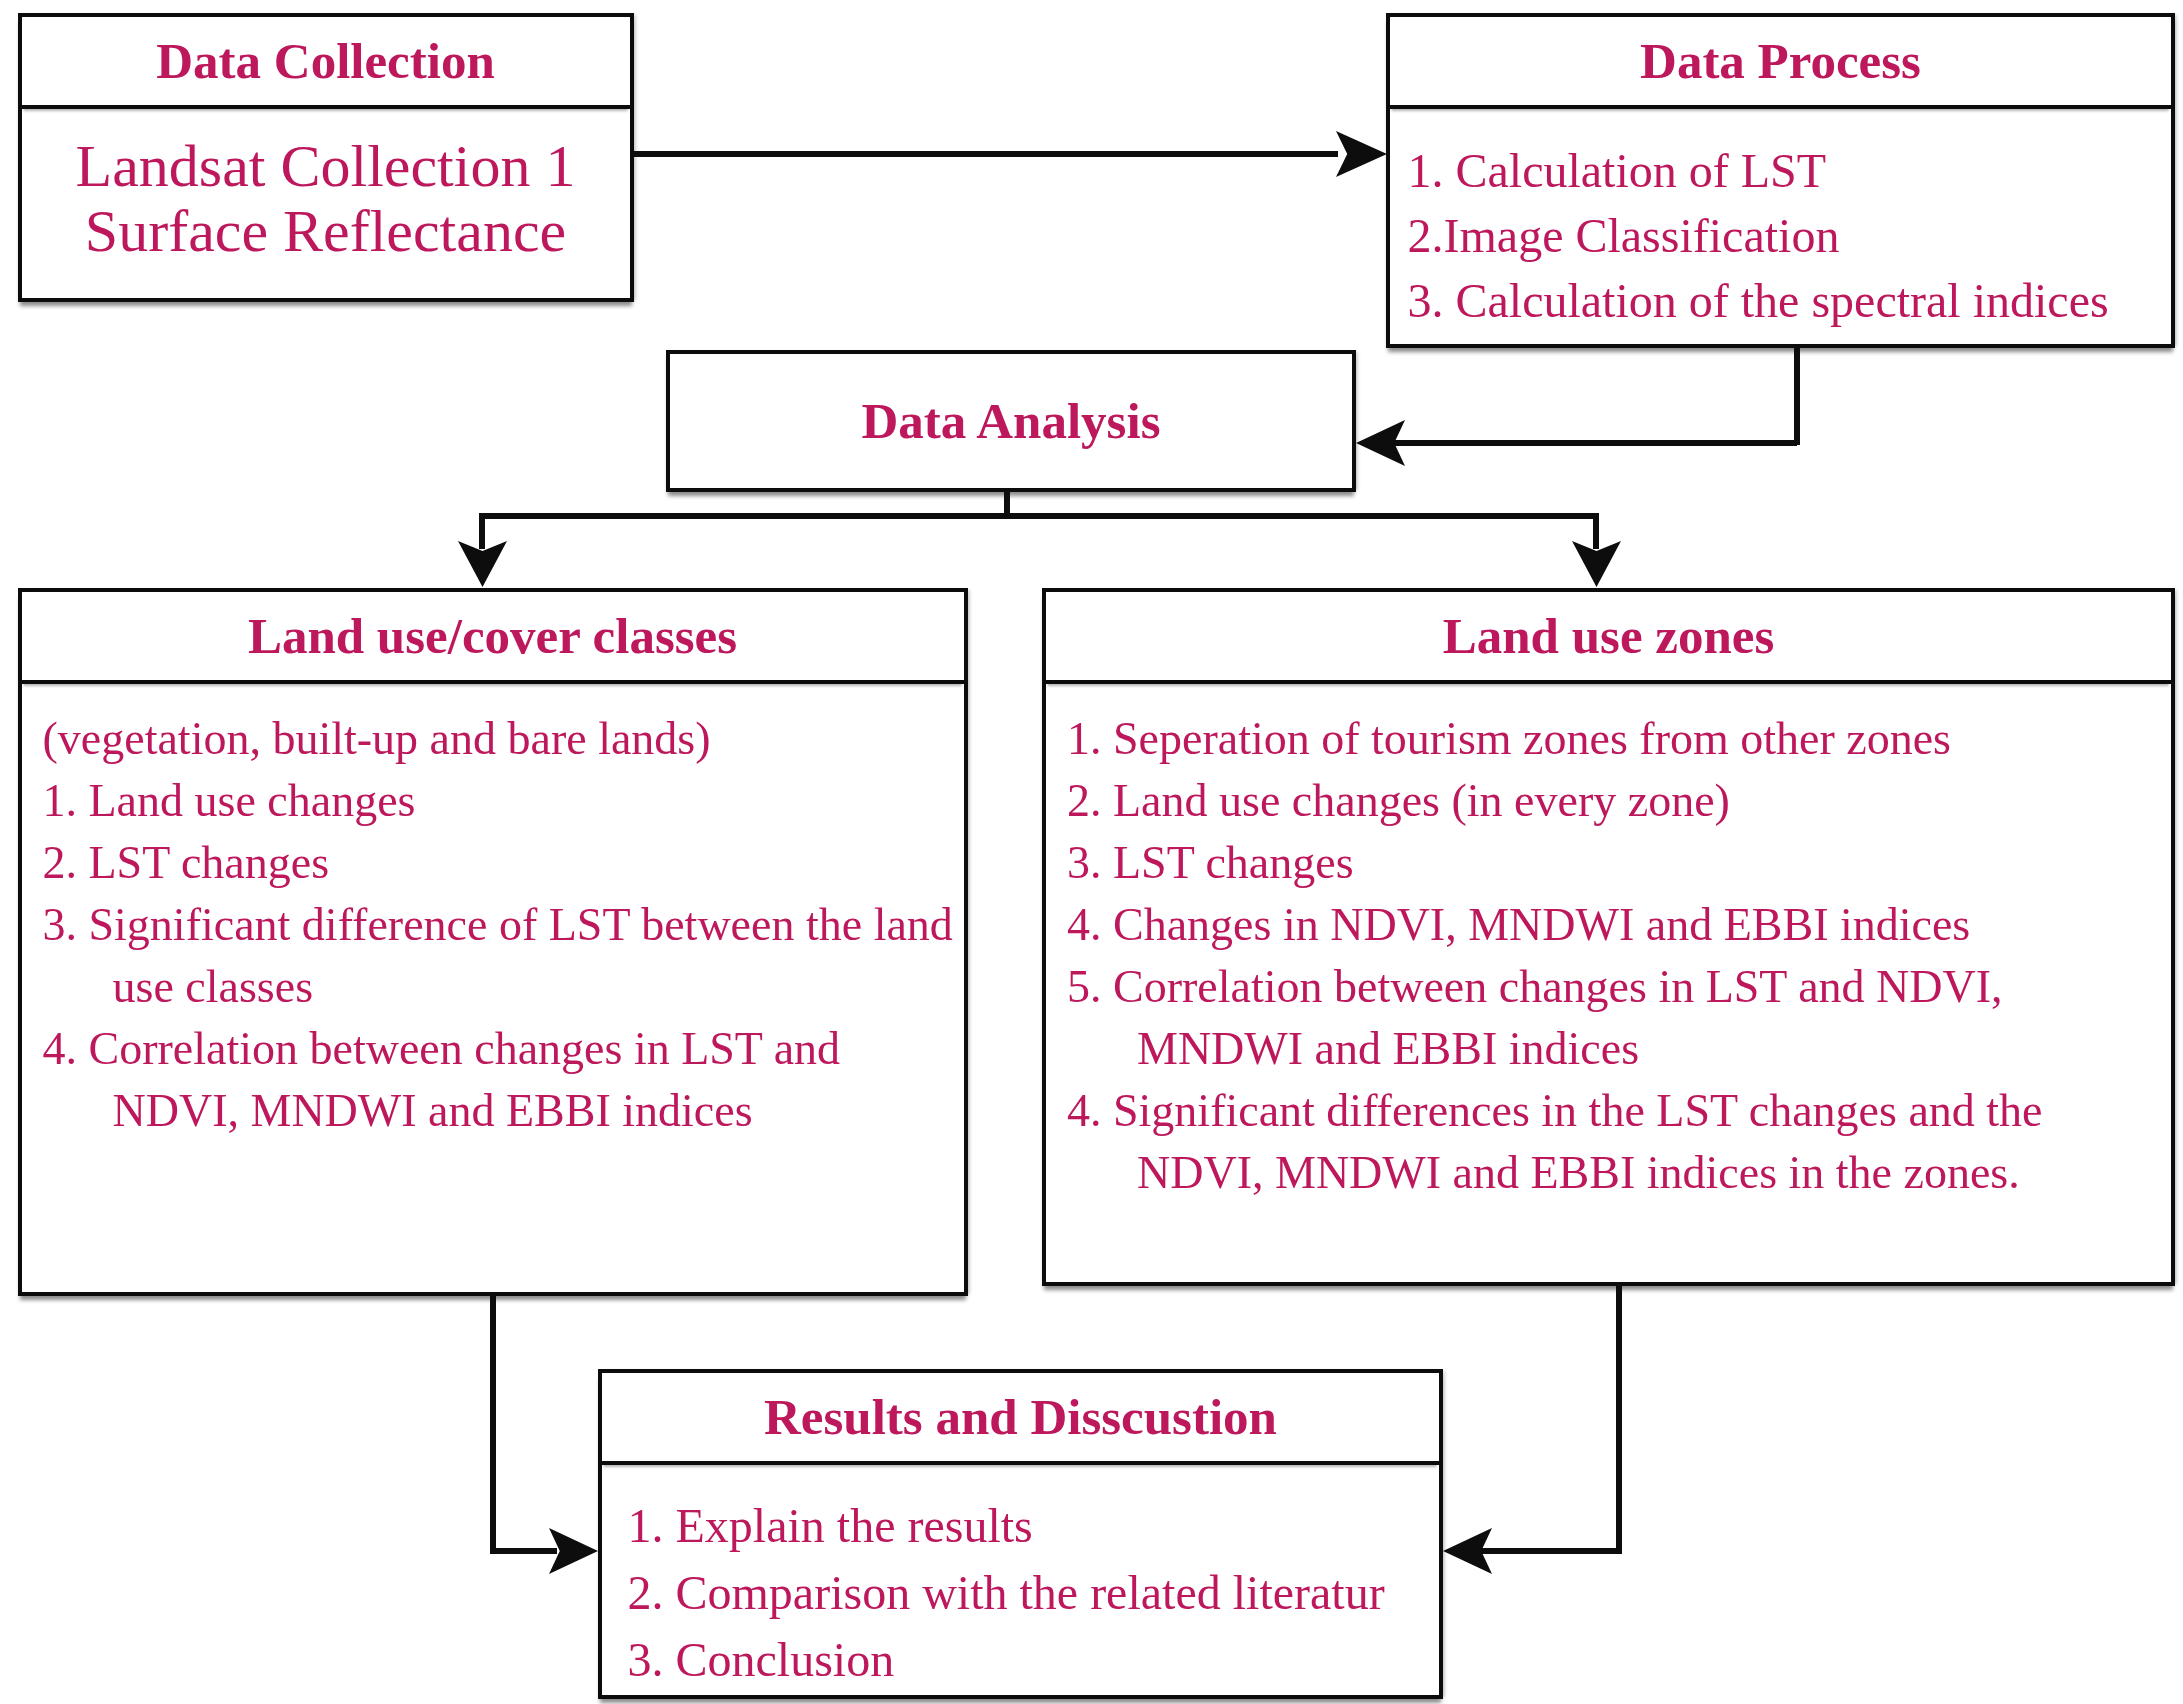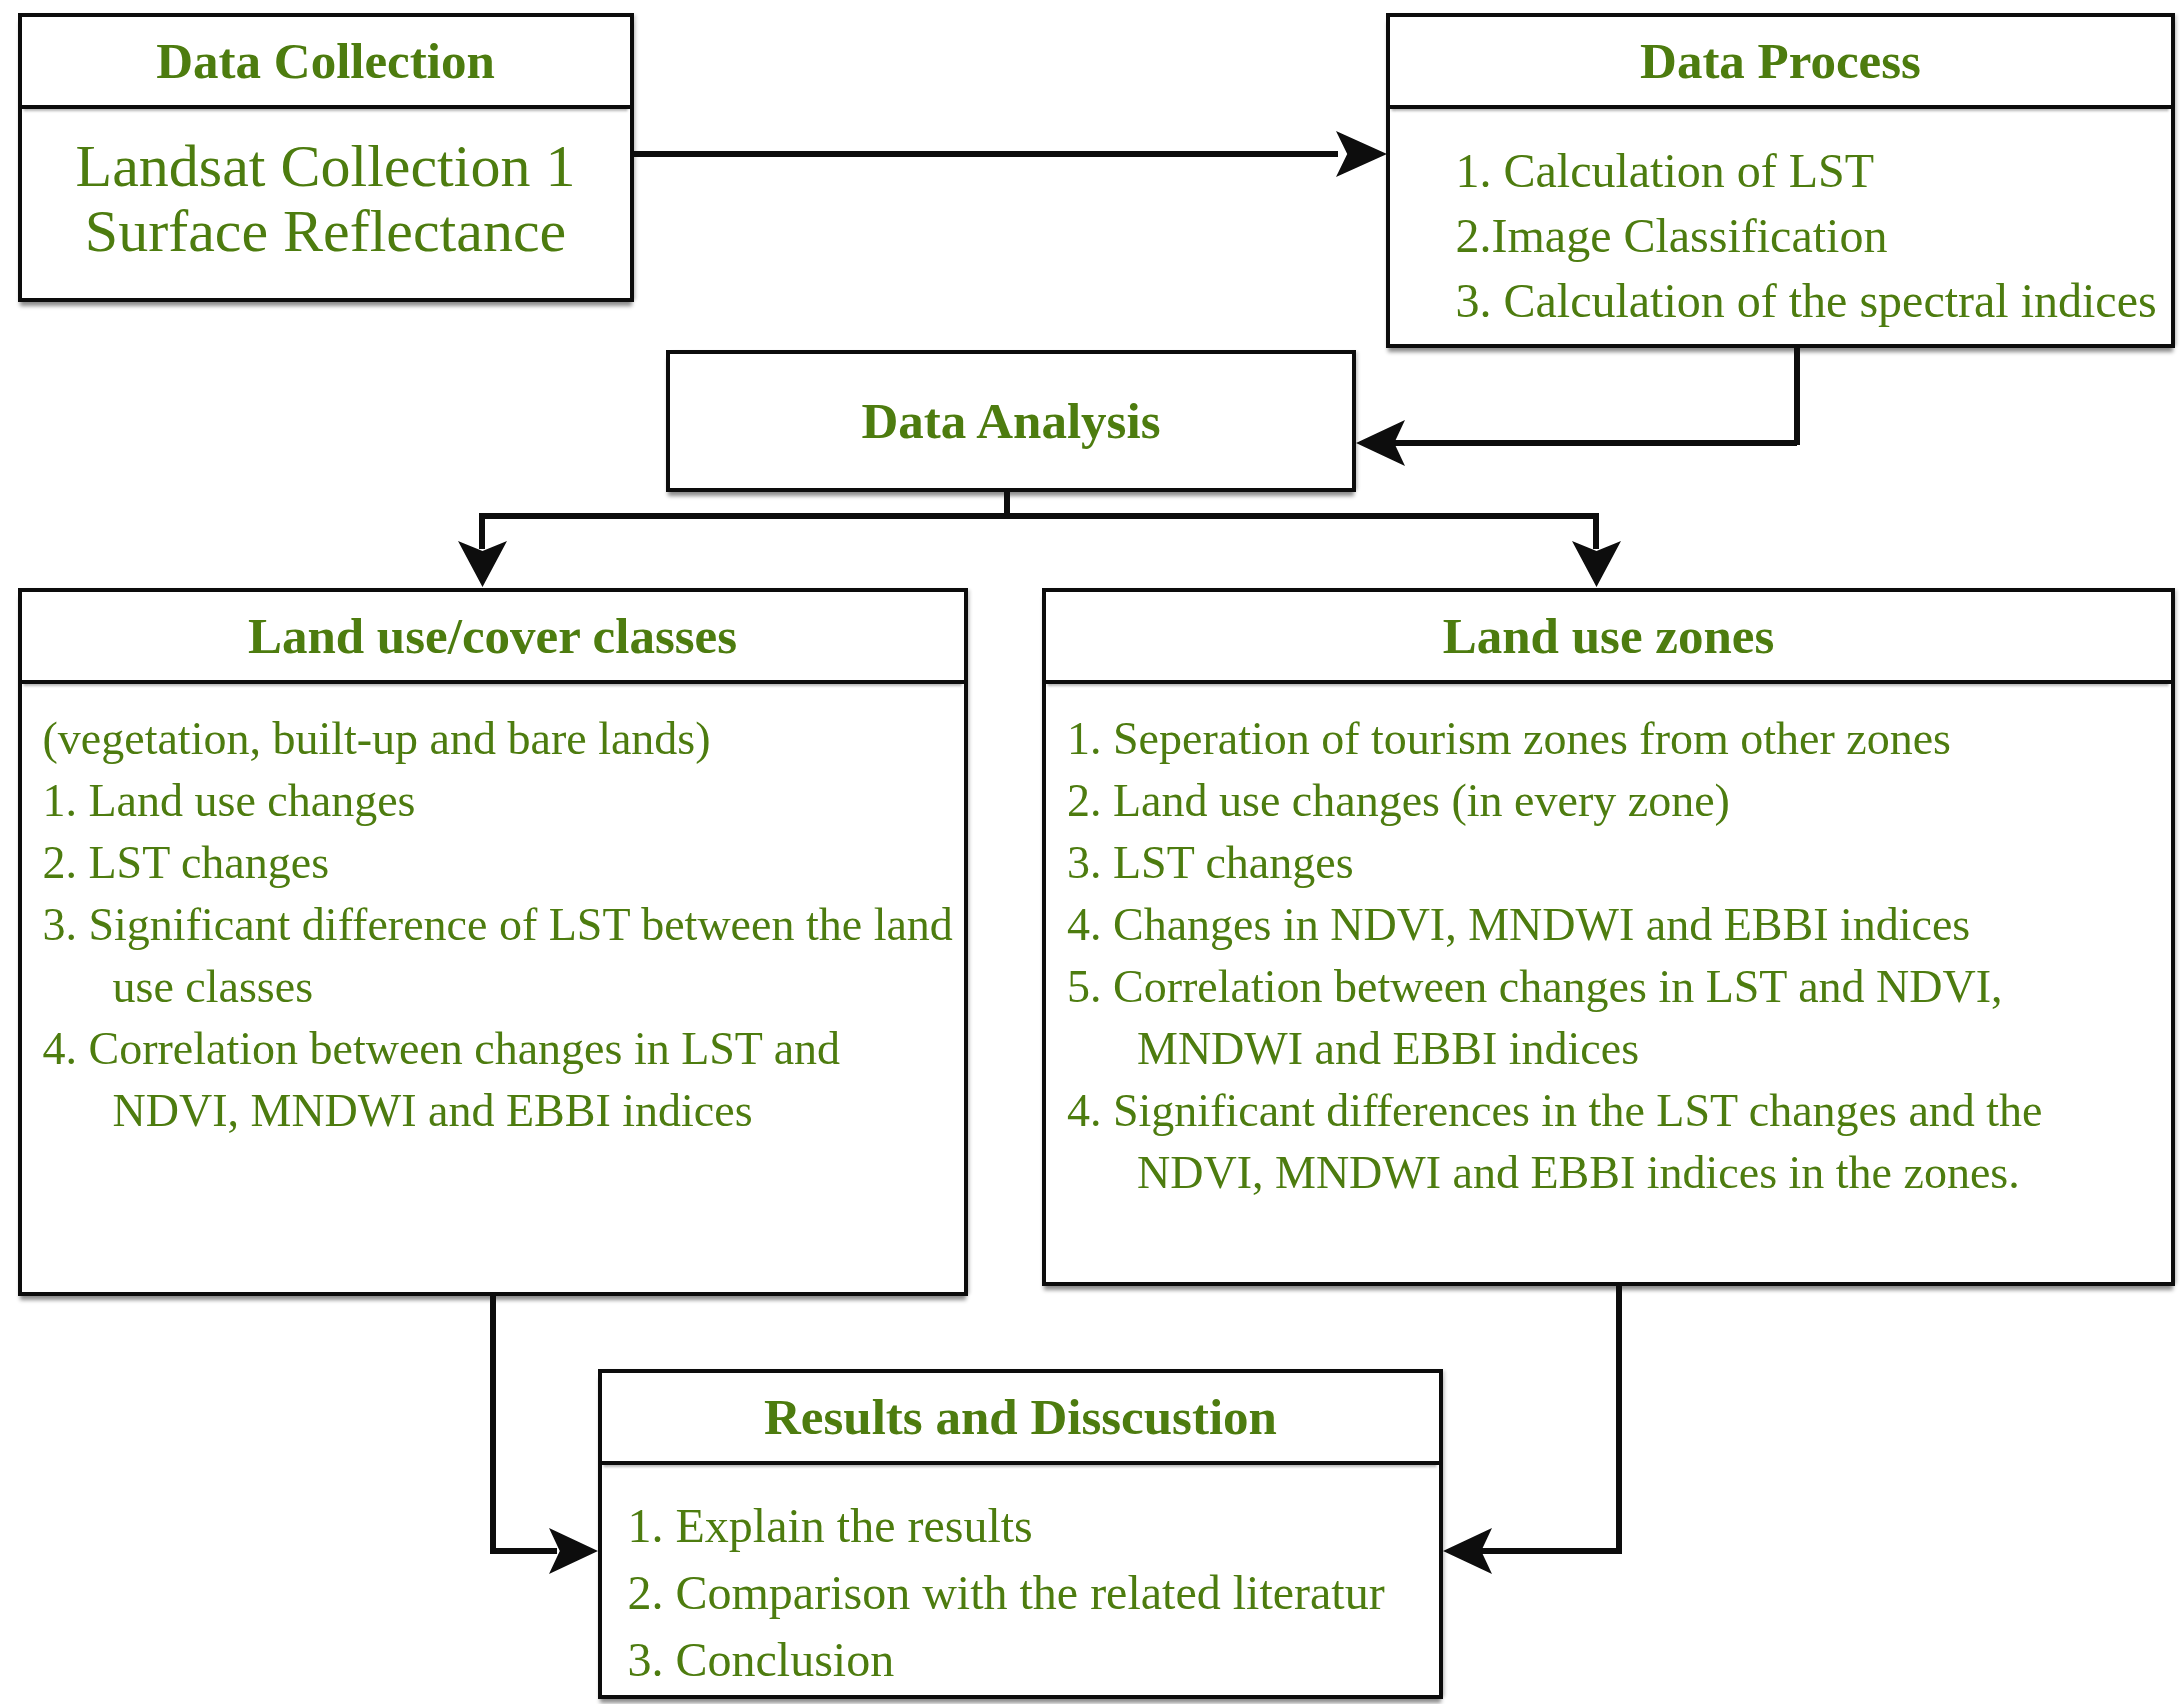--- a/index.html
+++ b/index.html
@@ -6,21 +6,21 @@
     margin: 0;
     padding: 0;
     background: #ffffff;
   }
   .canvas {
     position: relative;
     width: 2183px;
     height: 1705px;
     background: #ffffff;
     font-family: "Liberation Serif", "DejaVu Serif", serif;
-    color: #4d7c0f;
+    color: #be185d;
     overflow: hidden;
   }
   .box {
     position: absolute;
     background: #ffffff;
     border: 4px solid #0c0c0c;
     box-sizing: border-box;
     box-shadow: 0 6.4px 4px -2.4px rgba(0,0,0,0.45), 4px 0 3.2px -2.4px rgba(0,0,0,0.18);
   }
   .box-header {
@@ -58,21 +58,20 @@
   .dc-body {
     text-align: center;
     padding-top: 25.5px;
     font-size: 60px;
     line-height: 65px;
   }
   .dp-body {
     padding: 29px 0 0 17.5px;
     font-size: 48px;
     line-height: 65px;
-    margin-left: 48px;
   }
   .dp-body li { white-space: nowrap; }
   .lu-body {
     padding: 24px 4.8px 0 21px;
   }
   .lz-body {
     padding: 24px 24px 0 21px;
   }
   .res-body {
     padding: 27px 0 0 25.5px;

